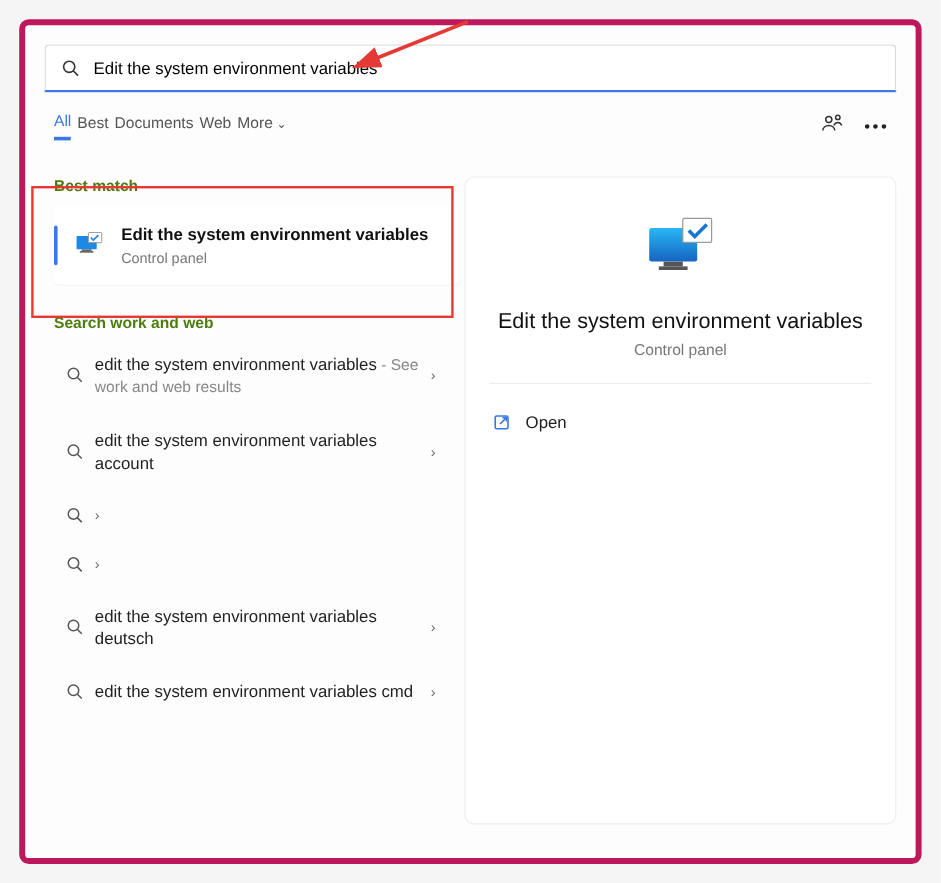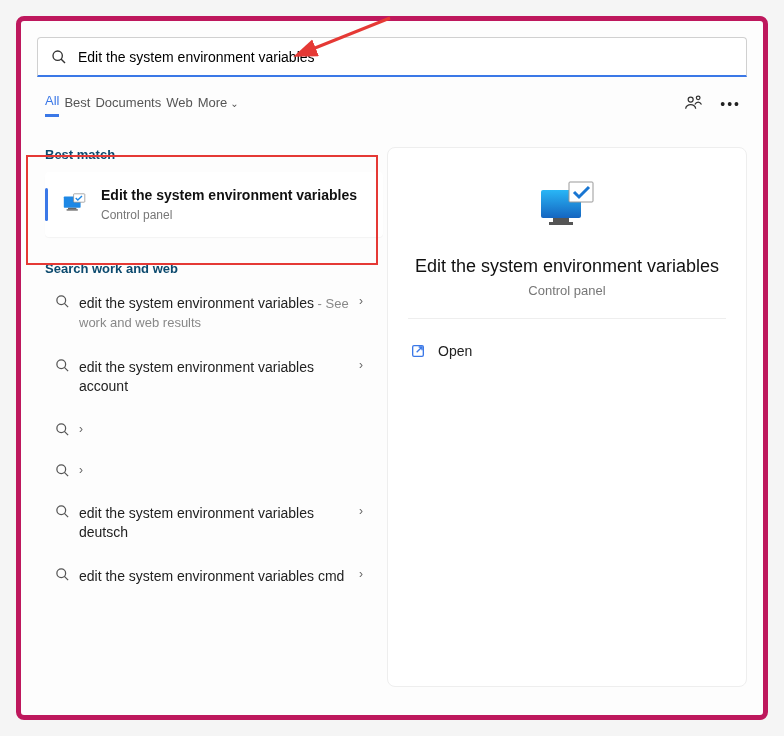--- a/index.html
+++ b/index.html
@@ -60,21 +60,21 @@
   .content {
     position: absolute;
     top: 116px; left: 0; right: 0; bottom: 0;
     display: flex;
   }
   .left {
     width: 362px;
     padding: 10px 0 0 24px;
   }
   .section-header {
-    font-size: 13px; font-weight: 600; color: #0c4a6e;
+    font-size: 13px; font-weight: 600; color: #4d7c0f;
     margin-bottom: 10px;
   }
 
   .best-match-card {
     background: #fff;
     border-radius: 4px;
     padding: 14px 12px 14px 16px;
     display: flex; align-items: center;
     margin-bottom: 6px;
     position: relative;
@@ -102,21 +102,21 @@
 
   .arrow {
     position: absolute;
     top: 8px; left: 280px;
     z-index: 6;
   }
 
   .search-section { margin-top: 24px; }
   .search-list { margin-top: 10px; }
   .search-item {
-    display: flex; align-items: flex-start;
+    display: flex; align-items: center;
     padding: 8px 8px 8px 0;
     cursor: pointer;
     font-size: 14px; color: #222;
   }
   .search-item .si-icon {
     width: 34px; display: flex; justify-content: center; align-items: center;
     flex-shrink: 0;
   }
   .search-item .si-text { flex: 1; line-height: 1.35; padding-right: 6px; }
   .search-item .si-sub { color: #888; font-size: 13px; }

